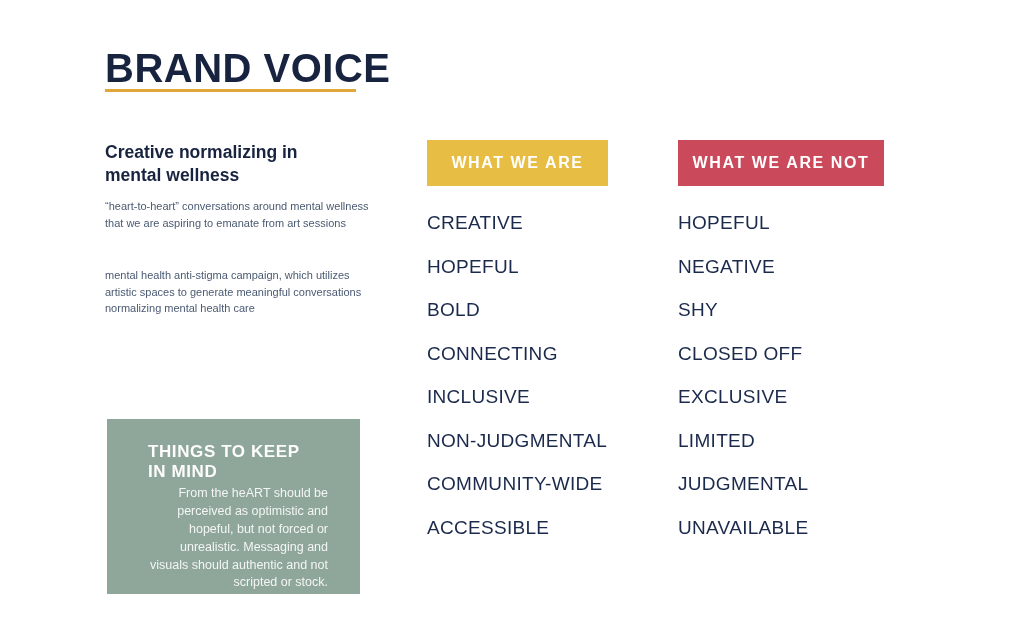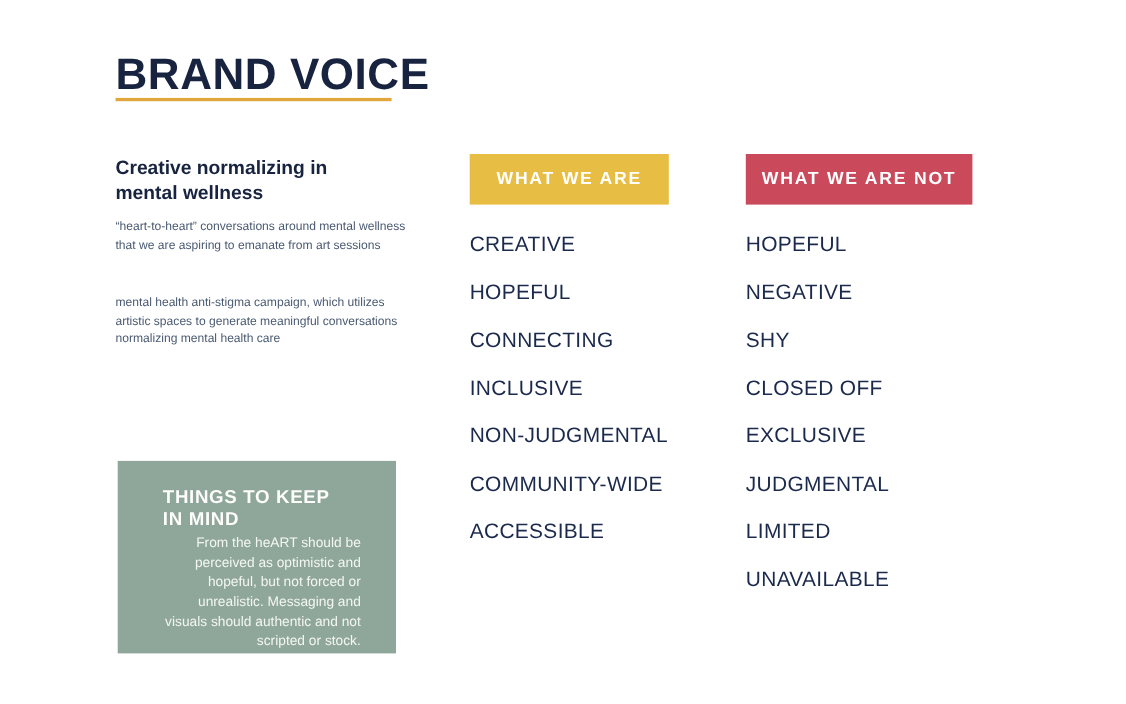--- a/index.html
+++ b/index.html
@@ -84,35 +84,36 @@
   <div class="note-box">
     <div class="note-title">THINGS TO KEEP IN MIND</div>
     <div class="note-body">From the heART should be perceived as optimistic and hopeful, but not forced or unrealistic. Messaging and visuals should authentic and not scripted or stock.</div>
   </div>
 
   <div class="col col-are">
     <div class="badge badge-are">WHAT WE ARE</div>
     <ul class="word-list">
       <li class="word-item">CREATIVE</li>
       <li class="word-item">HOPEFUL</li>
+      <li class="word-item">BOLD</li>
       <li class="word-item">CONNECTING</li>
       <li class="word-item">INCLUSIVE</li>
       <li class="word-item">NON-JUDGMENTAL</li>
       <li class="word-item">COMMUNITY-WIDE</li>
       <li class="word-item">ACCESSIBLE</li>
     </ul>
   </div>
 
   <div class="col col-are-not">
     <div class="badge badge-are-not">WHAT WE ARE NOT</div>
     <ul class="word-list">
       <li class="word-item">HOPEFUL</li>
       <li class="word-item">NEGATIVE</li>
       <li class="word-item">SHY</li>
       <li class="word-item">CLOSED OFF</li>
       <li class="word-item">EXCLUSIVE</li>
+      <li class="word-item">LIMITED</li>
       <li class="word-item">JUDGMENTAL</li>
-      <li class="word-item">LIMITED</li>
       <li class="word-item">UNAVAILABLE</li>
     </ul>
   </div>
 
 </div>
 
 </body></html>

